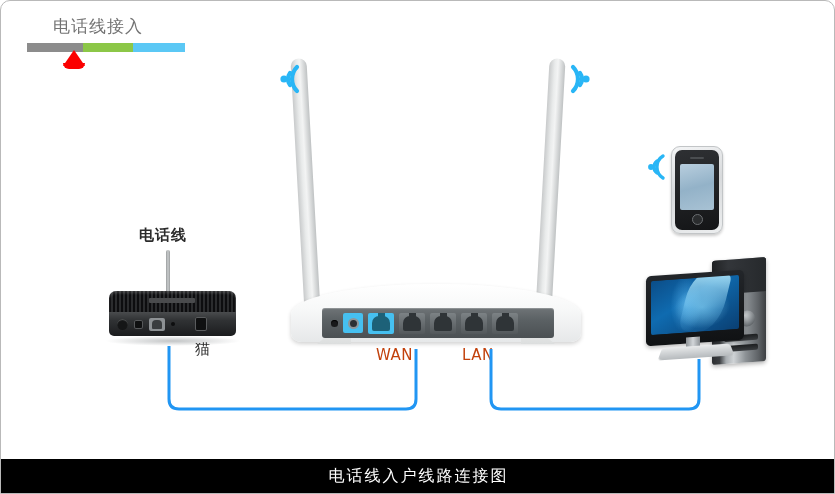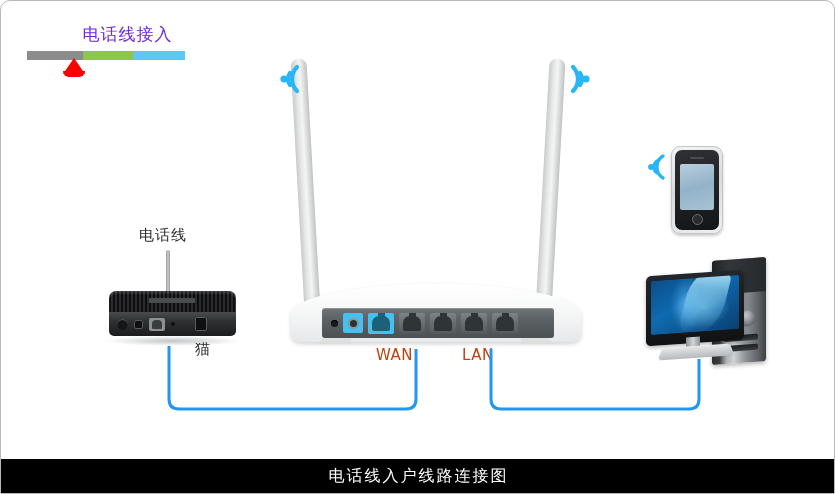--- a/index.html
+++ b/index.html
@@ -11,22 +11,22 @@
     background:#ffffff;
     overflow:hidden;
     border:1px solid #b9b9b9;
     border-radius:10px 10px 0 0;
     box-sizing:border-box;
   }
 
   
   #legend{position:absolute;left:26px;top:14px;width:175px;}
   #legend-title{
-    font-size:17px;color:#6d28d9;letter-spacing:1px;
-    text-align:center;line-height:22px;padding-left:26px;margin-top:8px;
+    font-size:17px;color:#737373;letter-spacing:1px;
+    text-align:left;line-height:22px;padding-left:26px;
   }
   #legend-bar{position:relative;margin-top:6px;height:9px;display:flex;width:158px;}
   .seg{height:9px;}
   .seg.gray{flex:0 0 56px;background:#8c8c8c;}
   .seg.green{flex:0 0 50px;background:#8cc747;}
   .seg.blue{flex:1 1 auto;background:#5bc8f5;}
   #legend-marker{
     position:absolute;left:36px;top:7px;
     width:0;height:0;
     border-left:11px solid transparent;
@@ -91,21 +91,21 @@
   #wan-port::after{background:#1d6178;}
 
   .port-label{
     position:absolute;top:300px;font-size:15px;color:#c2410c;letter-spacing:.5px;
   }
   #label-wan{left:120px;}
   #label-lan{left:206px;}
 
   
   #modem{position:absolute;left:100px;top:225px;width:150px;height:145px;}
-  #phoneline-label{position:absolute;left:38px;top:0;font-size:15px;color:#2b2b2b;letter-spacing:1px;}
+  #phoneline-label{position:absolute;left:38px;top:0;font-size:15px;color:#2b2b2b;letter-spacing:1px;font-weight:bold;}
   #phoneline-wire{position:absolute;left:65px;top:24px;width:4px;height:72px;background:linear-gradient(90deg,#9a9d9e,#c9cccd,#9a9d9e);border-radius:2px;}
   #modem-body{
     position:absolute;left:8px;top:65px;width:127px;height:46px;
   }
   #modem-top{
     position:absolute;left:0;top:0;width:127px;height:22px;
     background:repeating-linear-gradient(90deg,#0d0d0f 0 2px,#2b2c2e 2px 4px),linear-gradient(180deg,#3a3b3d,#161718);
     border-radius:7px 7px 0 0;
     box-shadow:inset 0 2px 3px rgba(255,255,255,.18);
   }

